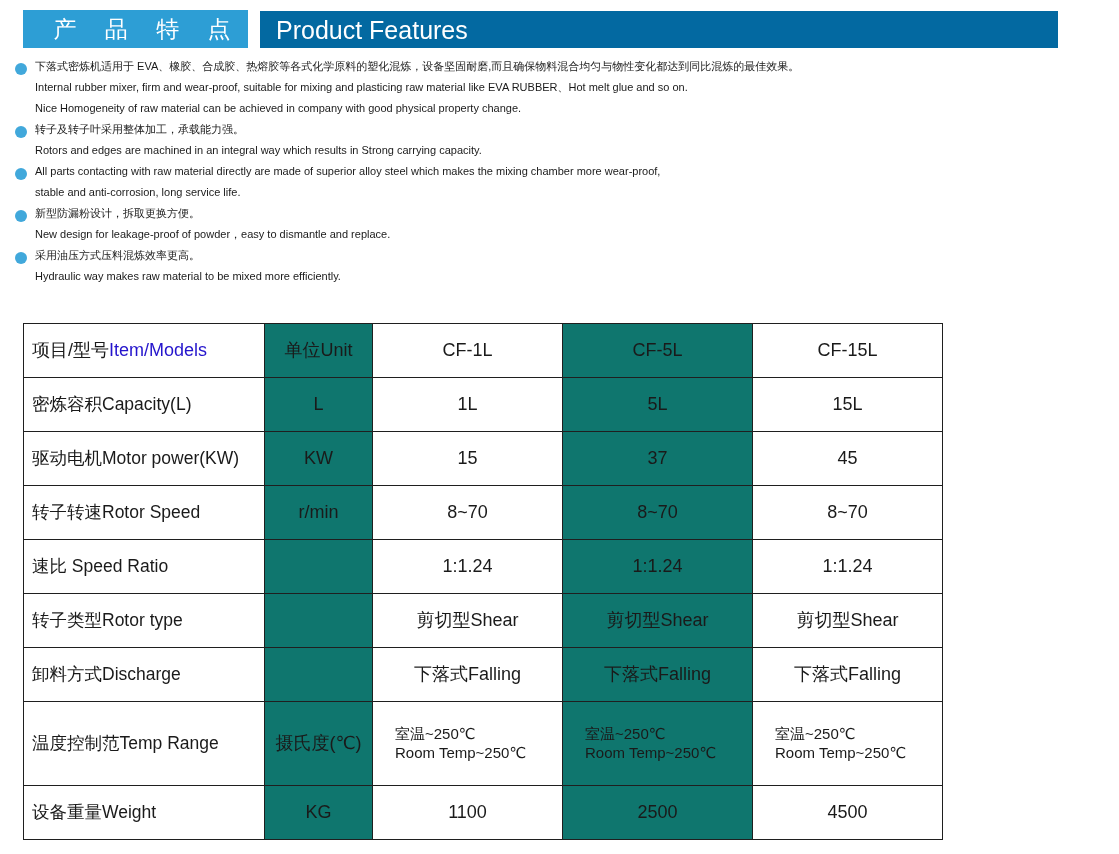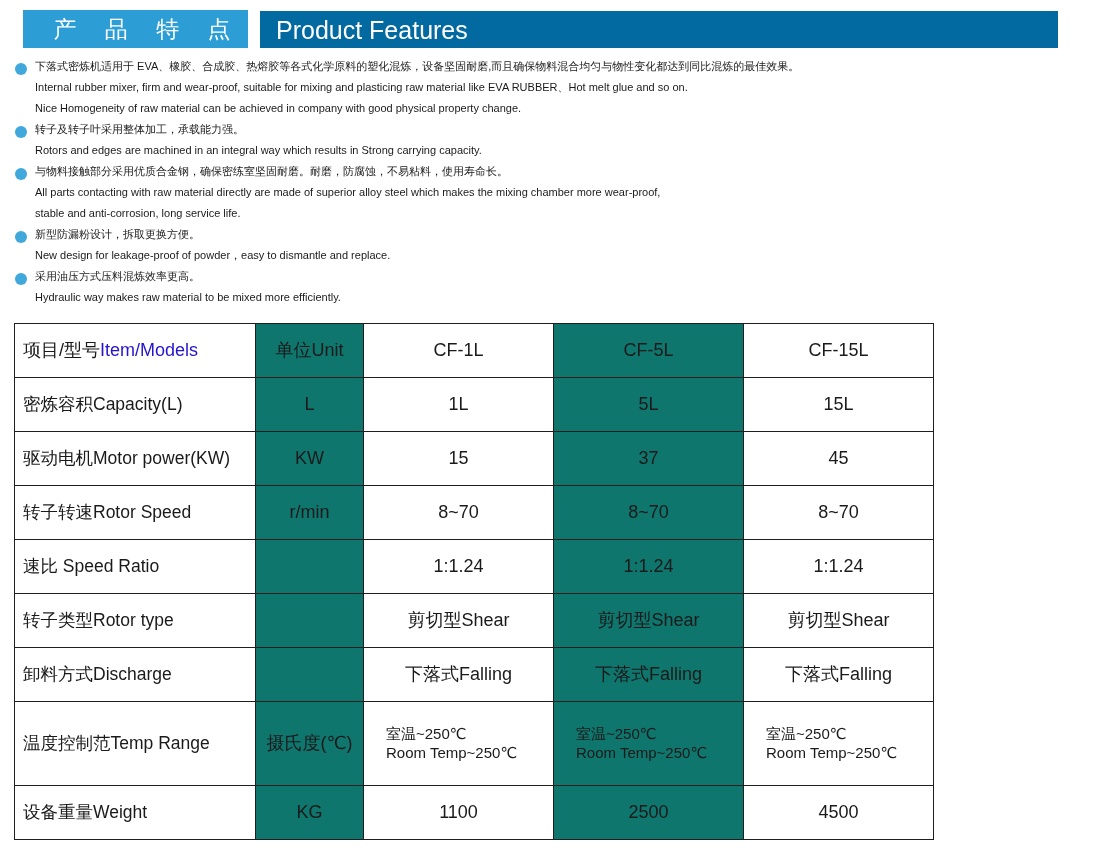--- a/index.html
+++ b/index.html
@@ -42,21 +42,21 @@
     width: 12px; height: 12px; border-radius: 50%;
     background: #41A8DB;
   }
   .feature .line {
     font-size: 11px;
     line-height: 21px;
     white-space: nowrap;
   }
   
   table.spec {
-    position: absolute; left: 14px; top: 323px;
+    position: absolute; left: 23px; top: 323px;
     width: 919px; height: 517px;
     border-collapse: collapse;
     table-layout: fixed;
   }
   table.spec td {
     border: 1.6px solid #1f1f1f;
     text-align: center;
     vertical-align: middle;
     font-size: 18px;
     padding: 0 2px;
@@ -94,21 +94,20 @@
       <div class="line">Internal rubber mixer, firm and wear-proof, suitable for mixing and plasticing raw material like EVA RUBBER、Hot melt glue and so on.</div>
       <div class="line">Nice Homogeneity of raw material can be achieved in company with good physical property change.</div>
     </div>
     <div class="feature">
       <span class="dot"></span>
       <div class="line">转子及转子叶采用整体加工，承载能力强。</div>
       <div class="line">Rotors and edges are machined in an integral way which results in Strong carrying capacity.</div>
     </div>
     <div class="feature">
       <span class="dot"></span>
-      <div class="line">与物料接触部分采用优质合金钢，确保密练室坚固耐磨。耐磨，防腐蚀，不易粘料，使用寿命长。</div>
       <div class="line">All parts contacting with raw material directly are made of superior alloy steel which makes the mixing chamber more wear-proof,</div>
       <div class="line">stable and anti-corrosion, long service life.</div>
     </div>
     <div class="feature">
       <span class="dot"></span>
       <div class="line">新型防漏粉设计，拆取更换方便。</div>
       <div class="line">New design for leakage-proof of powder，easy to dismantle and replace.</div>
     </div>
     <div class="feature">
       <span class="dot"></span>

